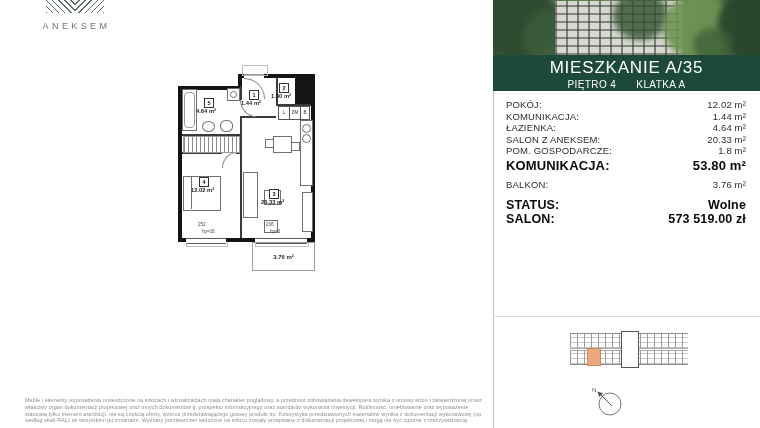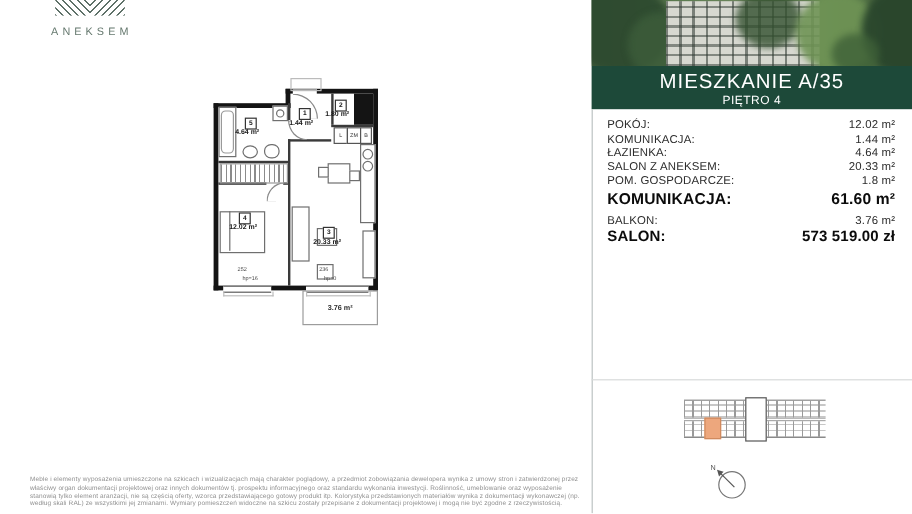--- a/index.html
+++ b/index.html
@@ -17,21 +17,21 @@
   .photo{position:absolute;left:493px;top:0;width:267px;height:55px;overflow:hidden;
          background:linear-gradient(90deg,#44603d,#5c7b50 28%,#70895f 52%,#567548 78%,#3f5c38);}
   .tree{position:absolute;border-radius:50%;filter:blur(3px);}
   .building{position:absolute;left:62px;top:1px;width:128px;height:54px;background-color:#d7d8d0;
             background-image:repeating-linear-gradient(90deg,rgba(45,55,48,.55) 0 2px,transparent 2px 11px),
                              repeating-linear-gradient(0deg,rgba(45,55,48,.5) 0 2px,transparent 2px 8px);}
 
   
   .banner{position:absolute;left:493px;top:55px;width:267px;height:36px;background:#1d4939;color:#fff;text-align:center;}
   .banner-title{font-size:17px;font-weight:500;letter-spacing:.8px;margin-top:3px;}
-  .banner-sub{font-size:10px;margin-top:1px;display:flex;justify-content:center;gap:20px;letter-spacing:.4px;flex-direction:column;}
+  .banner-sub{font-size:10px;margin-top:1px;display:flex;justify-content:center;gap:20px;letter-spacing:.4px;}
 
   
   .vline{position:absolute;left:493px;top:91px;width:1px;height:337px;background:#bcc2c2;}
   .hline{position:absolute;left:493px;top:316px;width:267px;height:1px;background:#d7dada;}
 
   
   .details{position:absolute;left:506px;top:99px;width:240px;}
   .drow{display:flex;justify-content:space-between;font-size:9.5px;line-height:11.5px;color:#2c2c2c;letter-spacing:.15px;}
   .drow.total{font-size:13px;font-weight:700;color:#0b0b0b;margin-top:2px;line-height:14px;}
   .drow.balkon{margin-top:6px;}
@@ -95,21 +95,21 @@
     <div class="tree" style="left:120px;top:-8px;width:55px;height:48px;background:#33502f;opacity:.8;"></div>
     <div class="tree" style="left:170px;top:-6px;width:70px;height:66px;background:#6f9455;opacity:.9;"></div>
     <div class="tree" style="left:225px;top:-12px;width:70px;height:74px;background:#29452c;opacity:.95;"></div>
     <div class="tree" style="left:200px;top:28px;width:40px;height:34px;background:#3f6138;opacity:.8;"></div>
   </div>
 
   <div class="banner">
     <div class="banner-title">MIESZKANIE A/35</div>
     <div class="banner-sub">
       <span>PIĘTRO 4</span>
-      <span>MERLOFT A</span>
+      <span>KLATKA A</span>
     </div>
   </div>
 
   <div class="vline"></div>
   <div class="hline"></div>
 
   <div class="details">
     <div class="drow">
       <span>POKÓJ:</span>
       <span>12.02 m²</span>
@@ -125,25 +125,29 @@
     <div class="drow">
       <span>SALON Z ANEKSEM:</span>
       <span>20.33 m²</span>
     </div>
     <div class="drow">
       <span>POM. GOSPODARCZE:</span>
       <span>1.8 m²</span>
     </div>
     <div class="drow total">
       <span>KOMUNIKACJA:</span>
-      <span>61.60 m²</span>
+      <span>53.80 m²</span>
     </div>
     <div class="drow balkon">
       <span>BALKON:</span>
       <span>3.76 m²</span>
+    </div>
+    <div class="drow big status">
+      <span>STATUS:</span>
+      <span>Wolne</span>
     </div>
     <div class="drow big">
       <span>SALON:</span>
       <span>573 519.00 zł</span>
     </div>
   </div>
 
   <div class="plan">
 
     <div class="w" style="left:0;top:12px;width:64px;height:4px;"></div>

